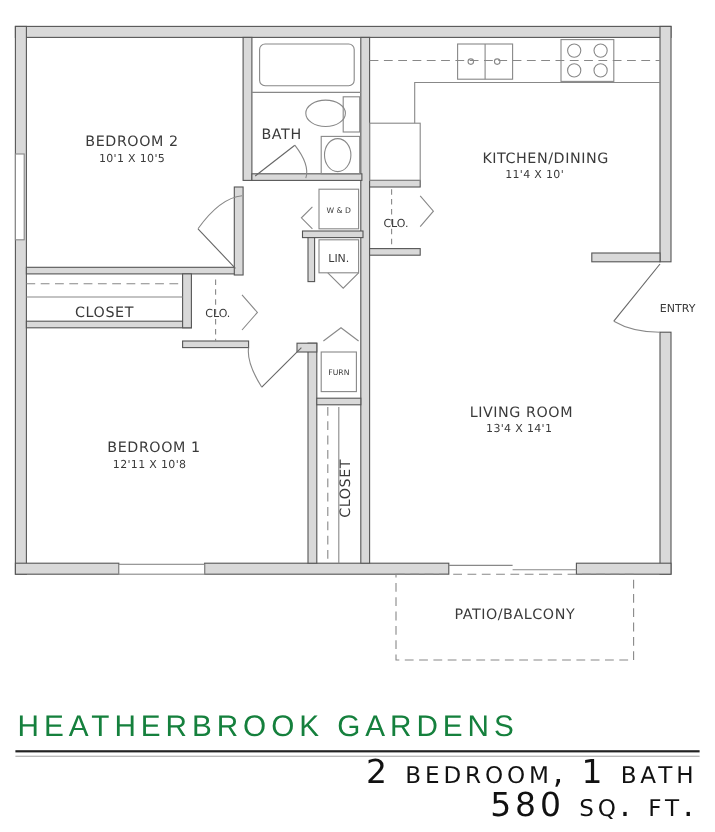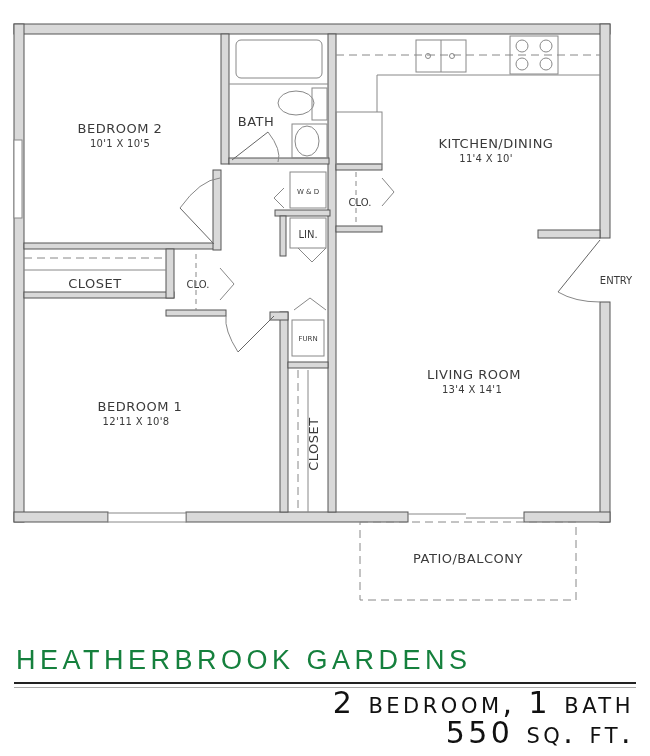--- a/index.html
+++ b/index.html
@@ -121,14 +121,14 @@
     <text class="room-label" x="474" y="379" text-anchor="middle">LIVING ROOM</text>
     <text class="room-dim" x="472" y="393" text-anchor="middle">13'4 X 14'1</text>
     <text class="room-label" x="468" y="563" text-anchor="middle">PATIO/BALCONY</text>
   </g>
 </svg>
 
 <div class="title-block">
   <div class="title">HEATHERBROOK GARDENS</div>
   <div class="rule"></div>
   <div class="sub">2 bedroom, 1 bath</div>
-  <div class="sub">550 sq. ft.</div>
+  <div class="sub">580 sq. ft.</div>
 </div>
 
 </body></html>

